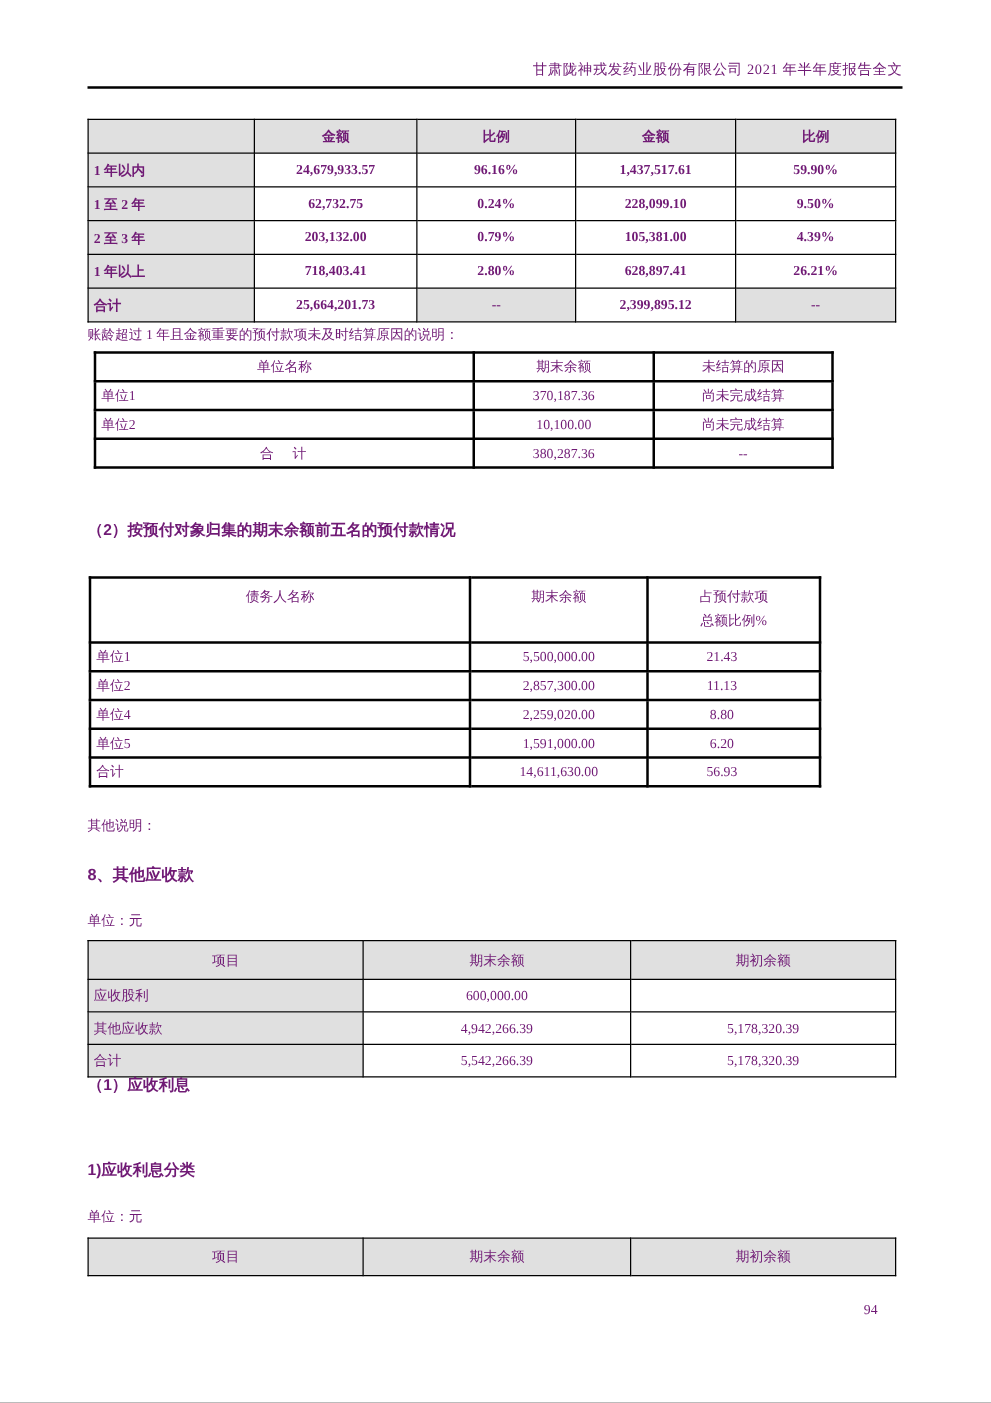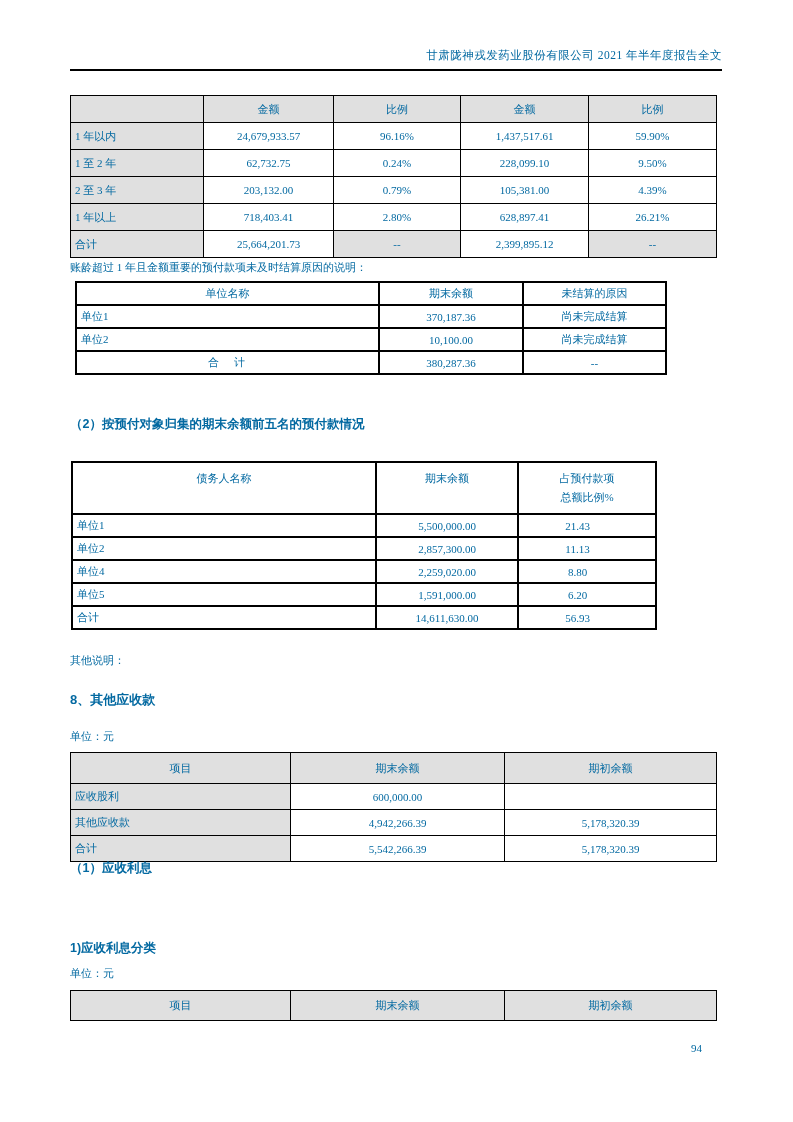--- a/index.html
+++ b/index.html
@@ -1,18 +1,18 @@
 <!DOCTYPE html>
 <html><head>
 <meta charset="utf-8">
 <style>
   html,body{margin:0;padding:0;background:#888;}
   .page{
     position:relative;width:793px;height:1122px;background:#ffffff;
-    margin:0 auto;color:#0369a1;
+    margin:0 auto;color:#701a75;
     font-family:"Liberation Serif","DejaVu Serif",serif;
     overflow:hidden;
   }
   .abs{position:absolute;}
 
   
   .doc-header{
     left:70px;top:48px;width:652px;
     text-align:right;font-size:11.5px;letter-spacing:0.5px;
     padding-bottom:6px;border-bottom:2px solid #000;
@@ -21,21 +21,21 @@
   
   table{border-collapse:collapse;table-layout:fixed;}
   td{font-size:11px;padding:0 4px;overflow:hidden;white-space:nowrap;vertical-align:middle;}
   .c{text-align:center;}
   .r{text-align:center;}
   .l{text-align:left;}
   .g{background:#e0e0e0;}
 
   
   .t1{left:70px;top:95px;width:646px;}
-  .t1 td{border:1px solid #000;height:26px;}
+  .t1 td{border:1px solid #000;height:26px;font-weight:bold;}
 
   
   .t2{left:75px;top:281px;width:590px;}
   .t2 td{border:2px solid #000;height:21px;margin-left:32px;}
   .sum-spaced{letter-spacing:2px;}
 
   
   .t3{left:71px;top:461px;width:584px;}
   .t3 td{border:2px solid #000;height:21px;}
   .t3 td.hdr{height:44px;vertical-align:top;padding-top:6px;line-height:19px;}
@@ -50,21 +50,21 @@
   .t5 td{border:1px solid #000;height:29px;}
 
   
   .note{font-size:11px;}
   .note-aging{left:70px;top:260px;width:600px;}
   .note-other{left:70px;top:653px;width:300px;}
   .heading{font-family:"Liberation Sans","DejaVu Sans",sans-serif;font-weight:bold;}
   .h2-prepay{left:70px;top:416px;font-size:12.5px;}
   .h-other{left:70px;top:691px;font-size:13px;}
   .h-interest{left:70px;top:860px;font-size:12.5px;}
-  .h-interest-sub{left:70px;top:928px;font-size:12.5px;margin-top:12px;}
+  .h-interest-sub{left:70px;top:928px;font-size:12.5px;}
   .unit{width:647px;left:70px;text-align:left;font-size:11px;}
   .unit1{top:729px;}
   .unit2{top:966px;}
   .pagenum{left:70px;top:1042px;width:632px;text-align:right;font-size:11px;}
 </style>
 </head>
 <body>
 
 <div class="page">
 

